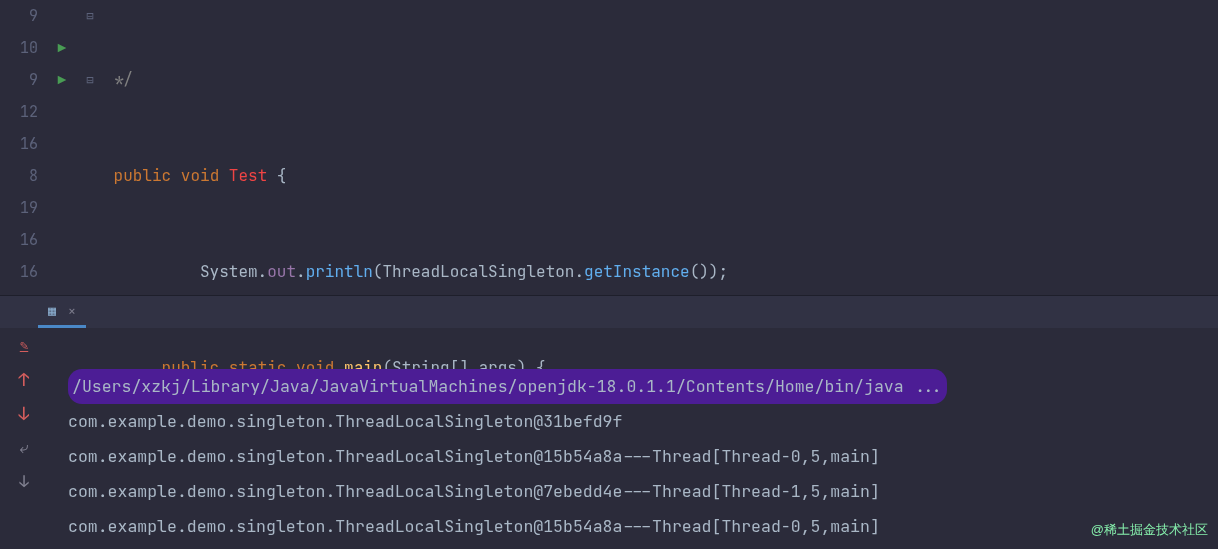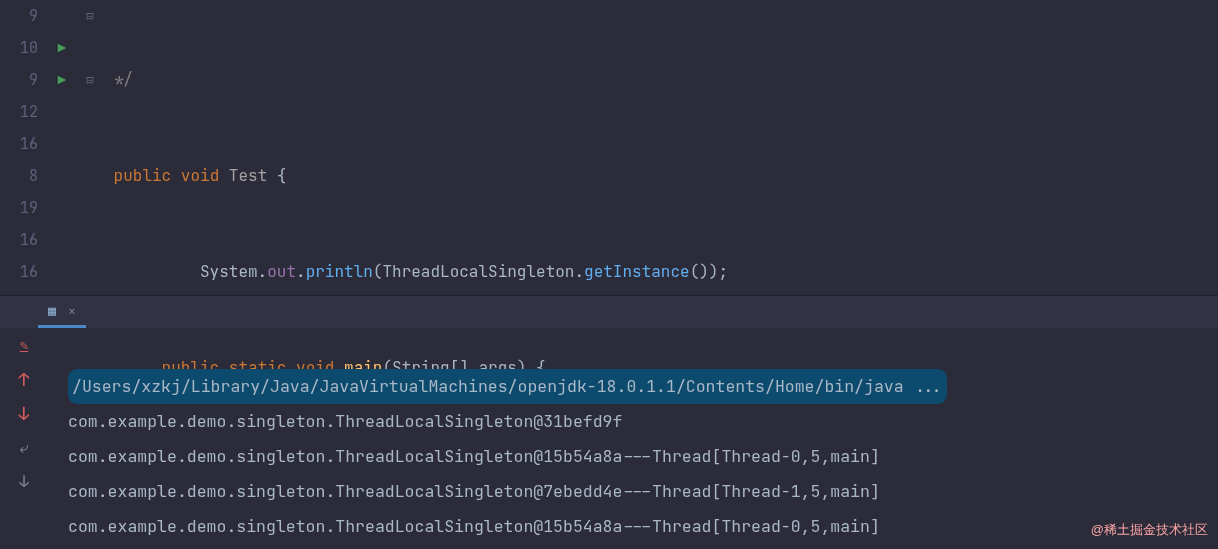--- a/index.html
+++ b/index.html
@@ -17,21 +17,21 @@
 .run-col { width:28px; line-height:32px; }
 .run-col div { height:32px; display:flex; align-items:center; justify-content:center; }
 .tri { color:#499c54; font-size:14px; }
 .fold-col { width:28px; line-height:32px; color:#5c627a; }
 .fold-col div { height:32px; display:flex; align-items:center; justify-content:center; font-size:12px; }
 .code { flex:1; line-height:32px; white-space:pre; }
 .code-line { height:32px; }
 .hl-line { background:#32374a; }
 .k { color:#cc7832;margin-top:18px; }
 .kw2 { color:#9876aa; }
-.cls { color:#a3a3a3; }
+.cls { color:#ef4444; }
 .mth2 { color:#61aeee; }
 .fn { color:#ffc66d; }
 .pn { color:#a9b7c6; }
 .cmt { color:#808080; }
 .par { color:#e8bf6a; }
 
 .console-wrap { background:#2b2b3a; }
 .tab-bar {
   height:33px; background:#313244; display:flex; align-items:center;
   padding-left:38px; border-top:1px solid #1e1f2b; font-size:14px;
@@ -50,23 +50,23 @@
 }
 .tool-col .btn { width:22px; height:22px; display:flex; align-items:center; justify-content:center; cursor:pointer; }
 .arrow-up { color:#d35d5d; font-size:18px; font-weight:bold; }
 .arrow-dn { color:#d35d5d; font-size:18px; font-weight:bold; }
 .gray-ico { color:#808090; font-size:16px; }
 .edit-ico { color:#d35d5d; text-decoration:underline; font-size:14px; }
 .out {
   flex:1; padding:6px 0 6px 20px; line-height:35px; font-size:16.5px;
   color:#a9b7c6; white-space:pre;
 }
-.out-cmd { background:#0c4a6e; display:inline-block; padding:0 4px; border-radius:9px; }
+.out-cmd { background:#4c1d95; display:inline-block; padding:0 4px; border-radius:14px; }
 .watermark {
-  position:absolute; right:10px; bottom:10px; color:#fca5a5; font-size:13px;
+  position:absolute; right:10px; bottom:10px; color:#86efac; font-size:13px;
   font-family:sans-serif;
 }
 </style>
 </head>
 <body>
 
 <div class="editor">
   <div class="gutter">
     <div>9</div>
       <div>10</div>

